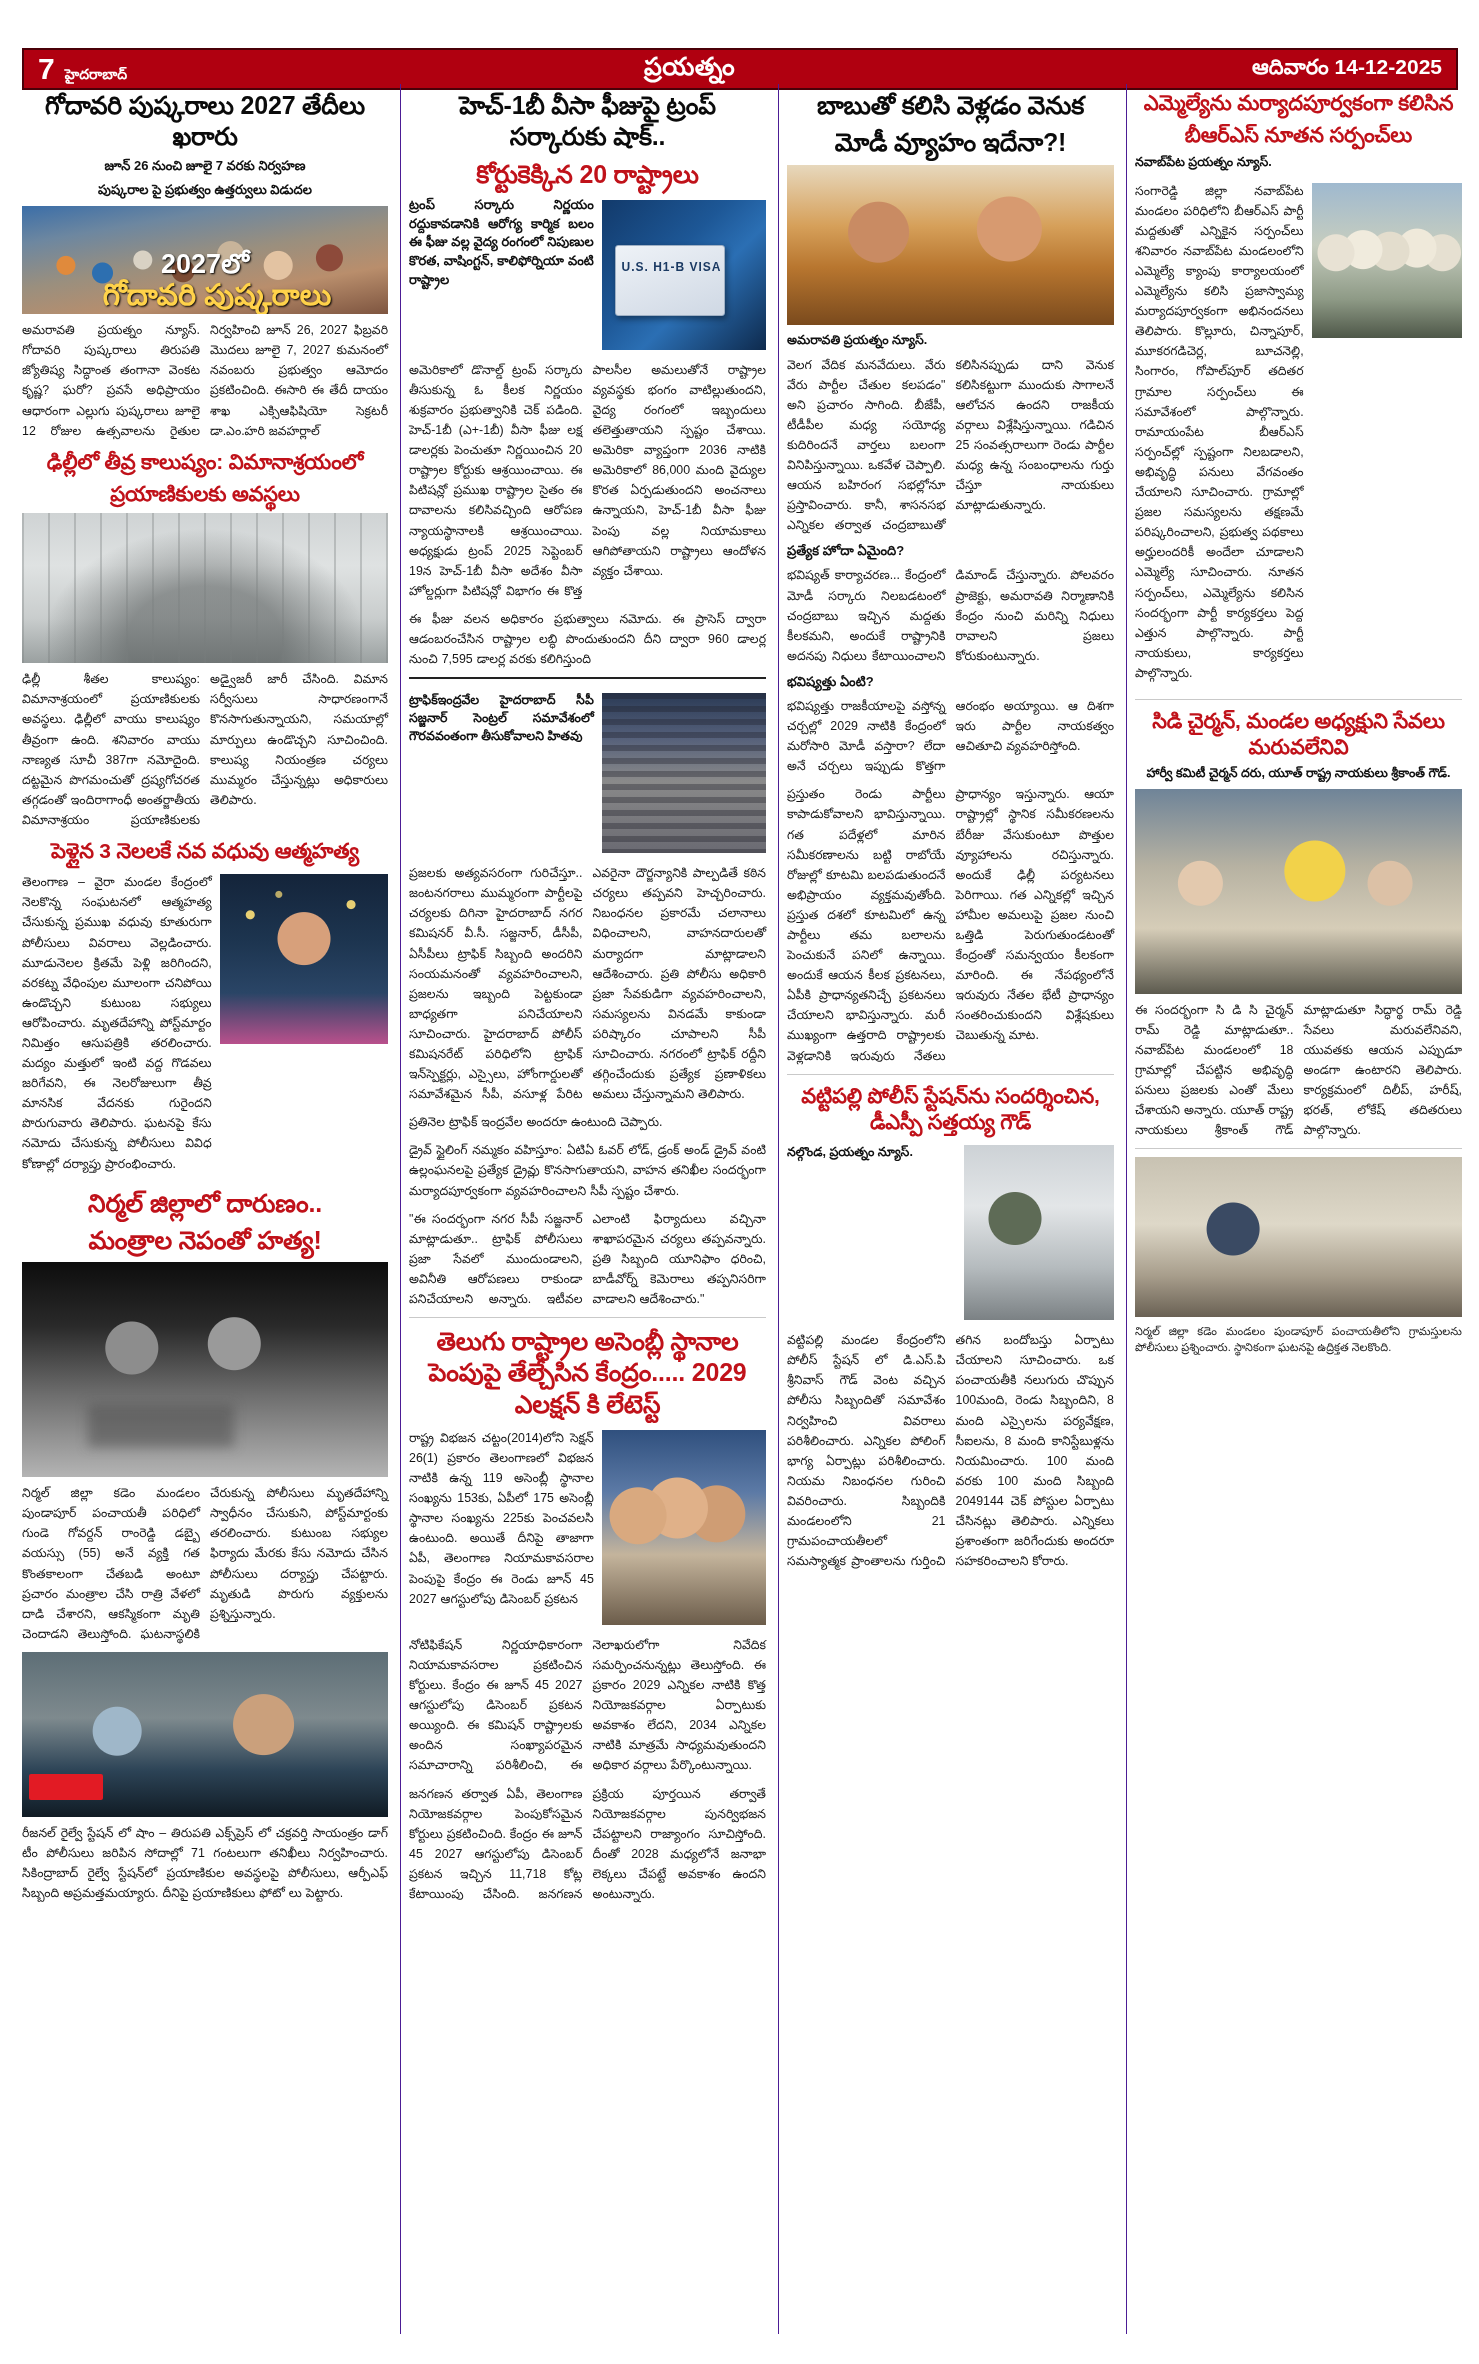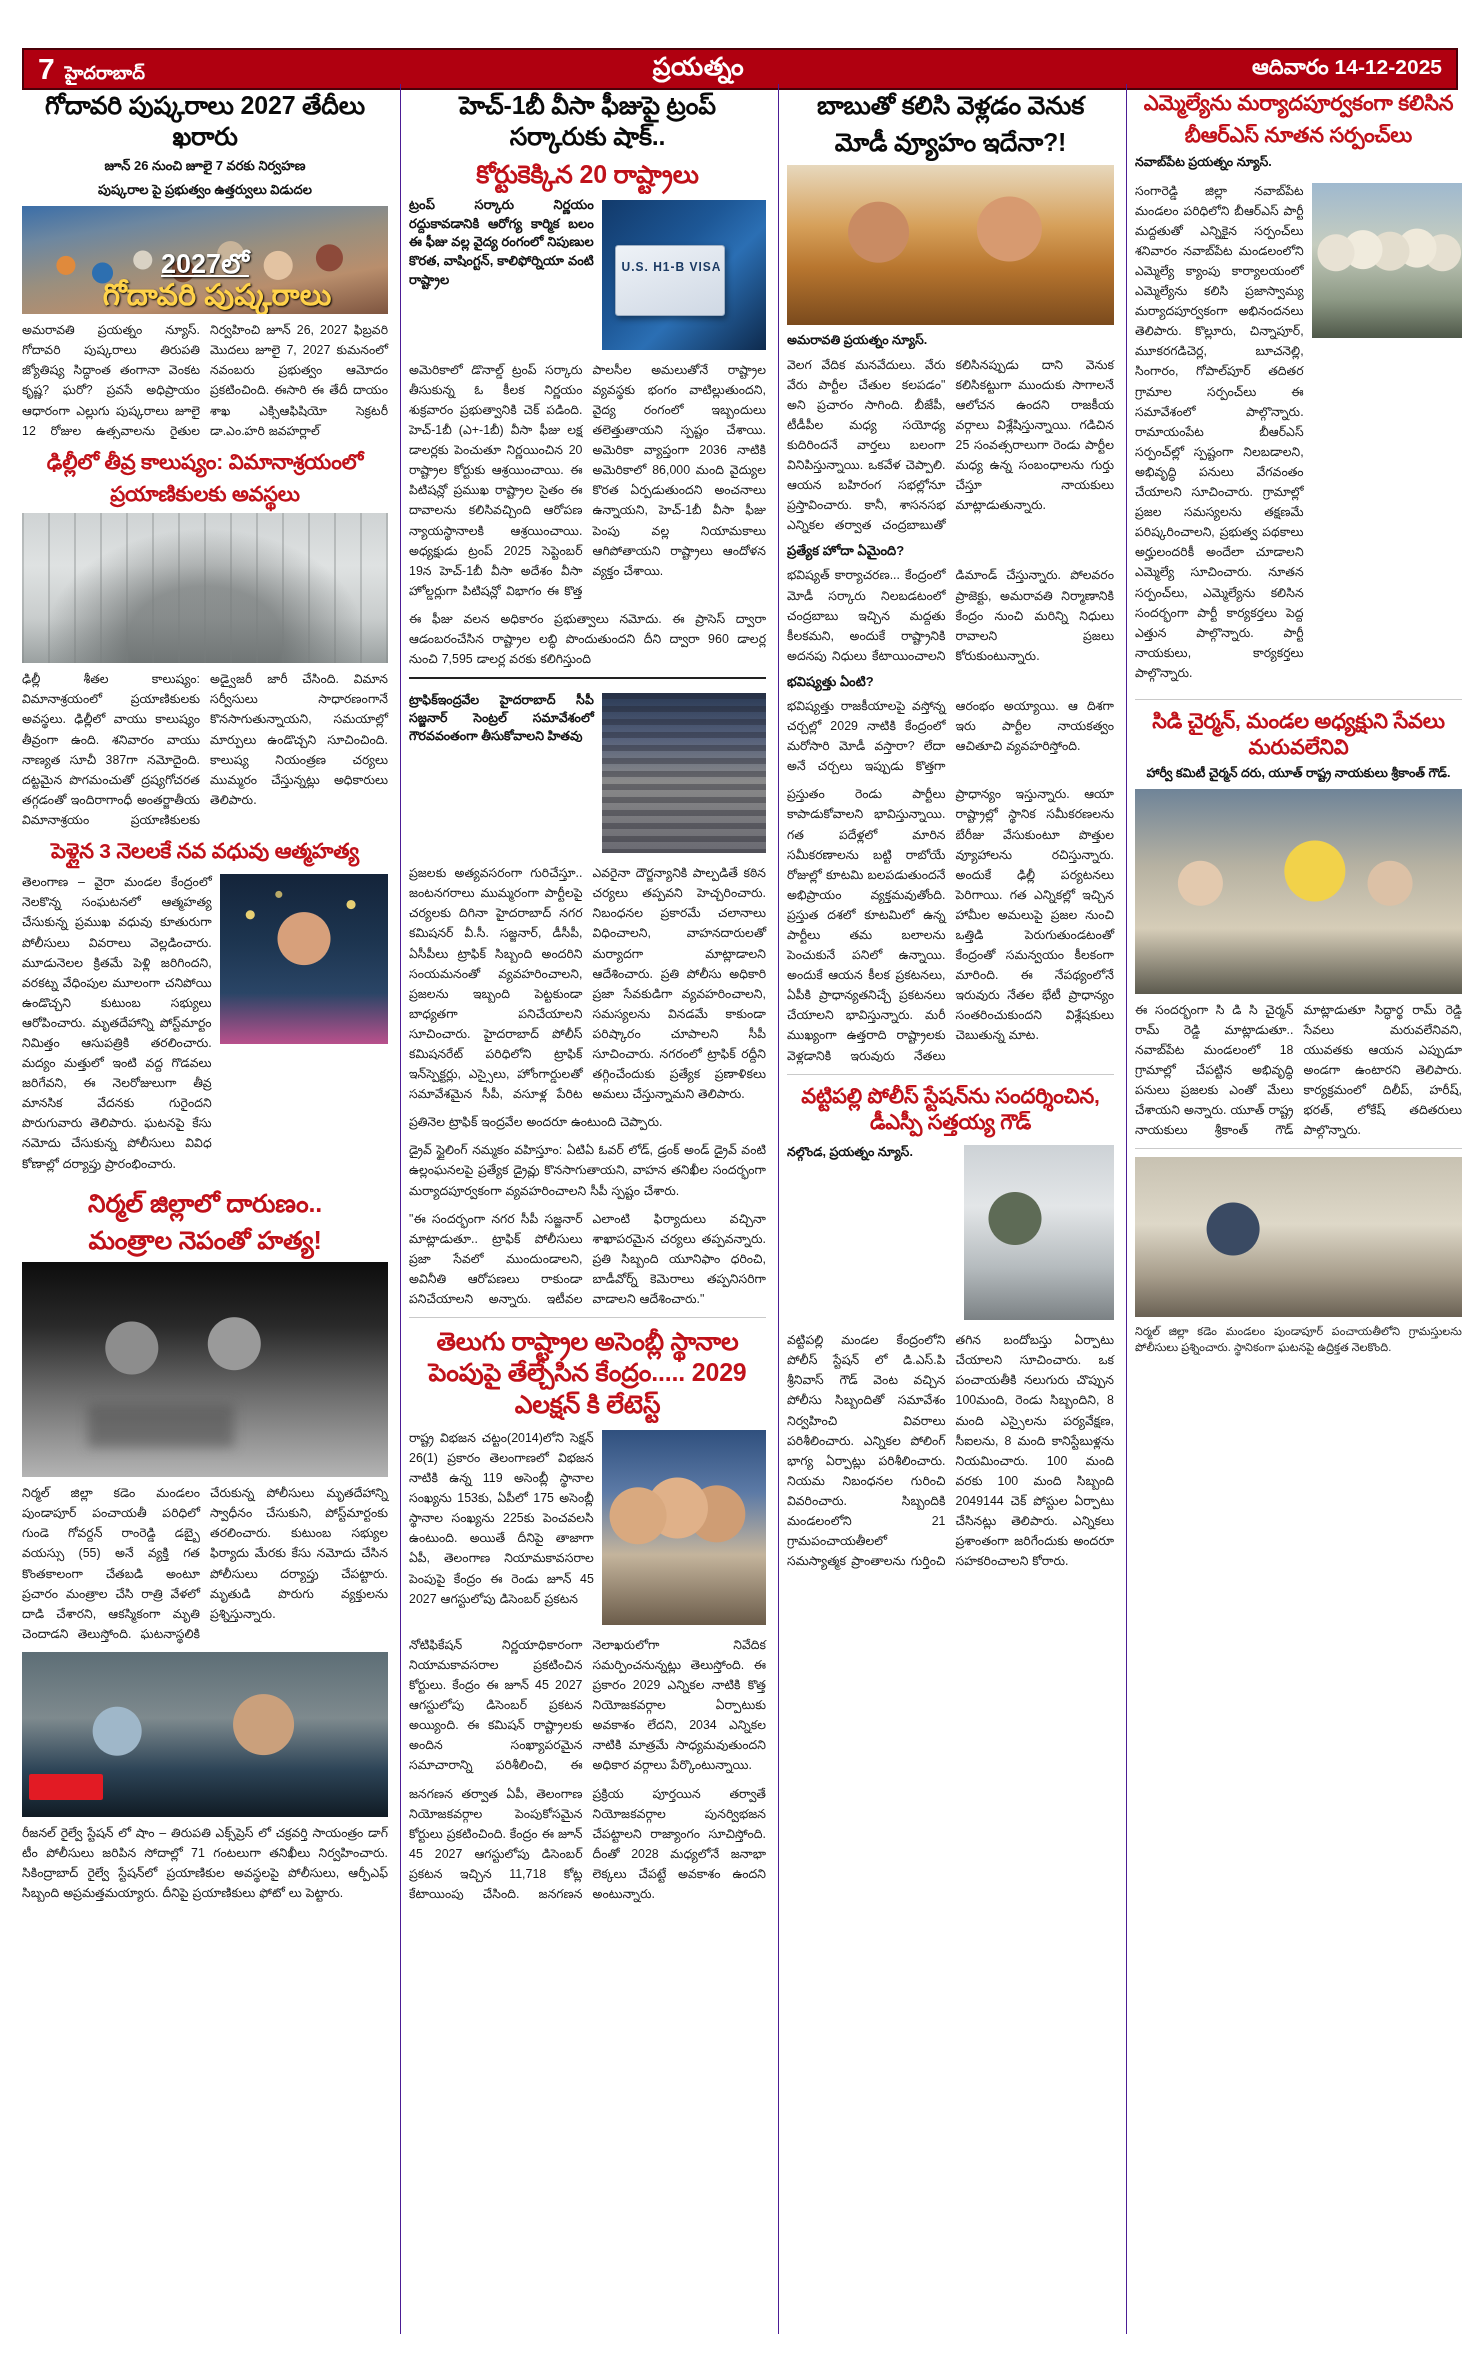--- a/index.html
+++ b/index.html
@@ -15,21 +15,21 @@
   .masthead {
     position: absolute; left: 22px; top: 48px; width: 1436px; height: 42px;
     background: #b00010;
     border: 2px solid #4a0008;
     display: flex; align-items: center; justify-content: space-between;
     padding: 0 14px;
     color: #fff;
   }
   .mh-left { display:flex; align-items:baseline; gap:10px; }
   .mh-pageno { font-size: 30px; font-weight: 700; line-height: 1; }
-  .mh-city { font-size: 18px; font-weight: 700; line-height: 1; }
+  .mh-city { font-size: 14px; font-weight: 700; line-height: 1; }
   .mh-title { font-size: 25px; font-weight: 700; letter-spacing: .5px; }
   .mh-date { font-size: 21px; font-weight: 700; }
 
   
   .cols {
     position: absolute; left: 22px; top: 84px; width: 1436px; height: 2250px;
     display: grid;
     grid-template-columns: 370px 370px 340px 340px;
     column-gap: 8px;
   }
@@ -62,21 +62,21 @@
   .body.two { column-count: 2; column-gap: 10px; }
   .sub-h { font-size: 13px; font-weight: 700; margin: 6px 0 3px; color:#111; }
 
   
   .ph { position: relative; width: 100%; margin: 6px 0 6px; overflow: hidden; background:#bbb; }
   .ph-title {
     position: absolute; left: 0; right: 0; bottom: 4px; text-align: center;
     color: #fff; font-weight: 700; text-shadow: 1px 1px 2px #000;
     line-height: 1.05;
   }
-  .ph-title .l1 { font-size: 27px; display:block;text-decoration:underline; }
+  .ph-title .l1 { font-size: 27px; display:block; }
   .ph-title .l2 { font-size: 30px; display:block; color:#ffd24a;padding-left:24px; }
 
   .ph-crowd {
     height: 108px;
     background:
       radial-gradient(circle at 12% 55%, #e08a3c 0 9px, transparent 10px),
       radial-gradient(circle at 22% 62%, #2d6fb0 0 10px, transparent 11px),
       radial-gradient(circle at 33% 50%, #d9d2c4 0 9px, transparent 10px),
       radial-gradient(circle at 44% 60%, #7a4a33 0 11px, transparent 12px),
       radial-gradient(circle at 57% 45%, #c8b49a 0 13px, transparent 14px),

